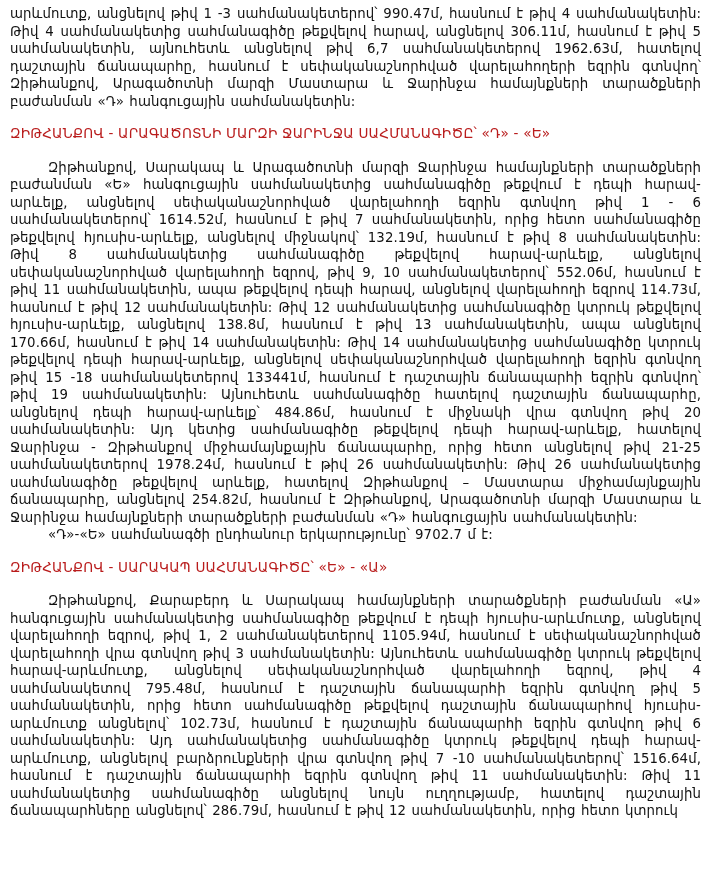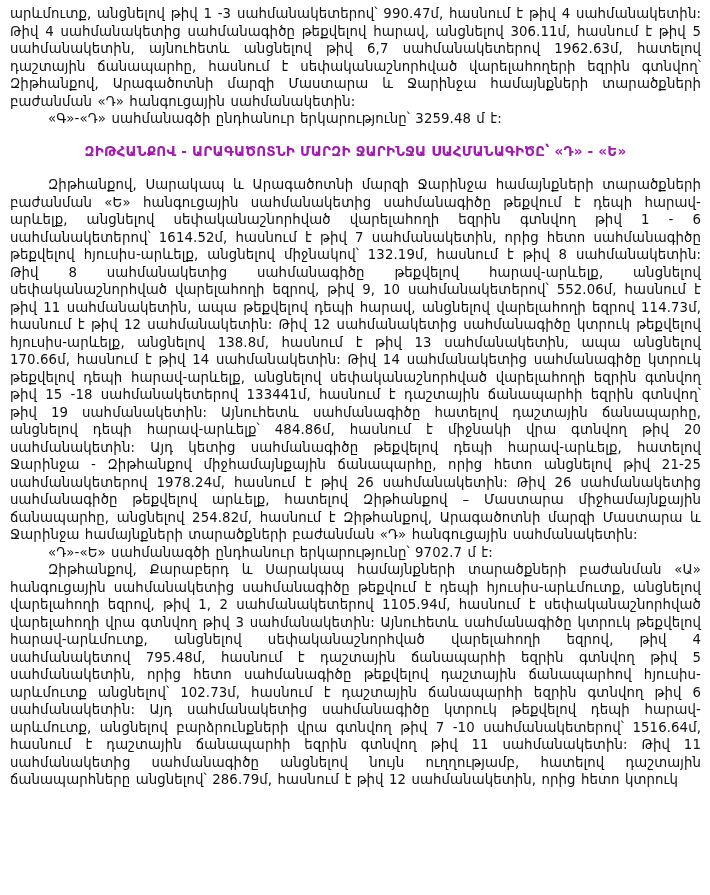--- a/index.html
+++ b/index.html
@@ -33,38 +33,37 @@
   }
   .para.indent {
     text-indent: 38px;
   }
   .len-line {
     margin-top: 0;
   }
   .heading {
     font-size: 13.6px;
     line-height: 17.5px;
-    font-weight: bold;
-    text-align: center;
+    font-weight: normal;
     letter-spacing: 0.2px;
     margin: 15px 0 16px 0;
-    color: #a21caf;
+    color: #b91c1c;
   }
 </style>
 </head>
 <body>
 
 <div class="page">
 
   <p class="para">արևմուտք, անցնելով թիվ 1 -3 սահմանակետերով՝ 990.47մ, հասնում է թիվ 4 սահմանակետին: Թիվ 4 սահմանակետից սահմանագիծը թեքվելով հարավ, անցնելով 306.11մ, հասնում է թիվ 5 սահմանակետին, այնուհետև անցնելով թիվ 6,7 սահմանակետերով 1962.63մ, հատելով դաշտային ճանապարհը, հասնում է սեփականաշնորհված վարելահողերի եզրին գտնվող՝ Զիթհանքով, Արագածոտնի մարզի Մաստարա և Ջարինջա համայնքների տարածքների բաժանման «Դ» հանգուցային սահմանակետին:</p>
 
-  <p class="para indent len-line">«Գ»-«Դ» սահմանագծի ընդհանուր երկարությունը՝ 3259.48 մ է:</p>
 
   <h2 class="heading">ԶԻԹՀԱՆՔՈՎ - ԱՐԱԳԱԾՈՏՆԻ ՄԱՐԶԻ ՋԱՐԻՆՋԱ ՍԱՀՄԱՆԱԳԻԾԸ՝ «Դ» - «Ե»</h2>
 
   <p class="para indent">Զիթհանքով, Սարակապ և Արագածոտնի մարզի Ջարինջա համայնքների տարածքների բաժանման «Ե» հանգուցային սահմանակետից սահմանագիծը թեքվում է դեպի հարավ-արևելք, անցնելով սեփականաշնորհված վարելահողի եզրին գտնվող թիվ 1 - 6 սահմանակետերով՝ 1614.52մ, հասնում է թիվ 7 սահմանակետին, որից հետո սահմանագիծը թեքվելով հյուսիս-արևելք, անցնելով միջնակով՝ 132.19մ, հասնում է թիվ 8 սահմանակետին: Թիվ 8 սահմանակետից սահմանագիծը թեքվելով հարավ-արևելք, անցնելով սեփականաշնորհված վարելահողի եզրով, թիվ 9, 10 սահմանակետերով՝ 552.06մ, հասնում է թիվ 11 սահմանակետին, ապա թեքվելով դեպի հարավ, անցնելով վարելահողի եզրով 114.73մ, հասնում է թիվ 12 սահմանակետին: Թիվ 12 սահմանակետից սահմանագիծը կտրուկ թեքվելով հյուսիս-արևելք, անցնելով 138.8մ, հասնում է թիվ 13 սահմանակետին, ապա անցնելով 170.66մ, հասնում է թիվ 14 սահմանակետին: Թիվ 14 սահմանակետից սահմանագիծը կտրուկ թեքվելով դեպի հարավ-արևելք, անցնելով սեփականաշնորհված վարելահողի եզրին գտնվող թիվ 15 -18 սահմանակետերով 133441մ, հասնում է դաշտային ճանապարհի եզրին գտնվող՝ թիվ 19 սահմանակետին: Այնուհետև սահմանագիծը հատելով դաշտային ճանապարհը, անցնելով դեպի հարավ-արևելք՝ 484.86մ, հասնում է միջնակի վրա գտնվող թիվ 20 սահմանակետին: Այդ կետից սահմանագիծը թեքվելով դեպի հարավ-արևելք, հատելով Ջարինջա - Զիթհանքով միջհամայնքային ճանապարհը, որից հետո անցնելով թիվ 21-25 սահմանակետերով 1978.24մ, հասնում է թիվ 26 սահմանակետին: Թիվ 26 սահմանակետից սահմանագիծը թեքվելով արևելք, հատելով Զիթհանքով – Մաստարա միջհամայնքային ճանապարհը, անցնելով 254.82մ, հասնում է Զիթհանքով, Արագածոտնի մարզի Մաստարա և Ջարինջա համայնքների տարածքների բաժանման «Դ» հանգուցային սահմանակետին:</p>
 
   <p class="para indent len-line">«Դ»-«Ե» սահմանագծի ընդհանուր երկարությունը՝ 9702.7 մ է:</p>
 
+  <h2 class="heading">ԶԻԹՀԱՆՔՈՎ - ՍԱՐԱԿԱՊ ՍԱՀՄԱՆԱԳԻԾԸ՝ «Ե» - «Ա»</h2>
 
   <p class="para indent">Զիթհանքով, Քարաբերդ և Սարակապ համայնքների տարածքների բաժանման «Ա» հանգուցային սահմանակետից սահմանագիծը թեքվում է դեպի հյուսիս-արևմուտք, անցնելով վարելահողի եզրով, թիվ 1, 2 սահմանակետերով 1105.94մ, հասնում է սեփականաշնորհված վարելահողի վրա գտնվող թիվ 3 սահմանակետին: Այնուհետև սահմանագիծը կտրուկ թեքվելով հարավ-արևմուտք, անցնելով սեփականաշնորհված վարելահողի եզրով, թիվ 4 սահմանակետով 795.48մ, հասնում է դաշտային ճանապարհի եզրին գտնվող թիվ 5 սահմանակետին, որից հետո սահմանագիծը թեքվելով դաշտային ճանապարհով հյուսիս-արևմուտք անցնելով՝ 102.73մ, հասնում է դաշտային ճանապարհի եզրին գտնվող թիվ 6 սահմանակետին: Այդ սահմանակետից սահմանագիծը կտրուկ թեքվելով դեպի հարավ-արևմուտք, անցնելով բարձրունքների վրա գտնվող թիվ 7 -10 սահմանակետերով՝ 1516.64մ, հասնում է դաշտային ճանապարհի եզրին գտնվող թիվ 11 սահմանակետին: Թիվ 11 սահմանակետից սահմանագիծը անցնելով նույն ուղղությամբ, հատելով դաշտային ճանապարհները անցնելով՝ 286.79մ, հասնում է թիվ 12 սահմանակետին, որից հետո կտրուկ</p>
 
 </div>
 
 </body></html>

